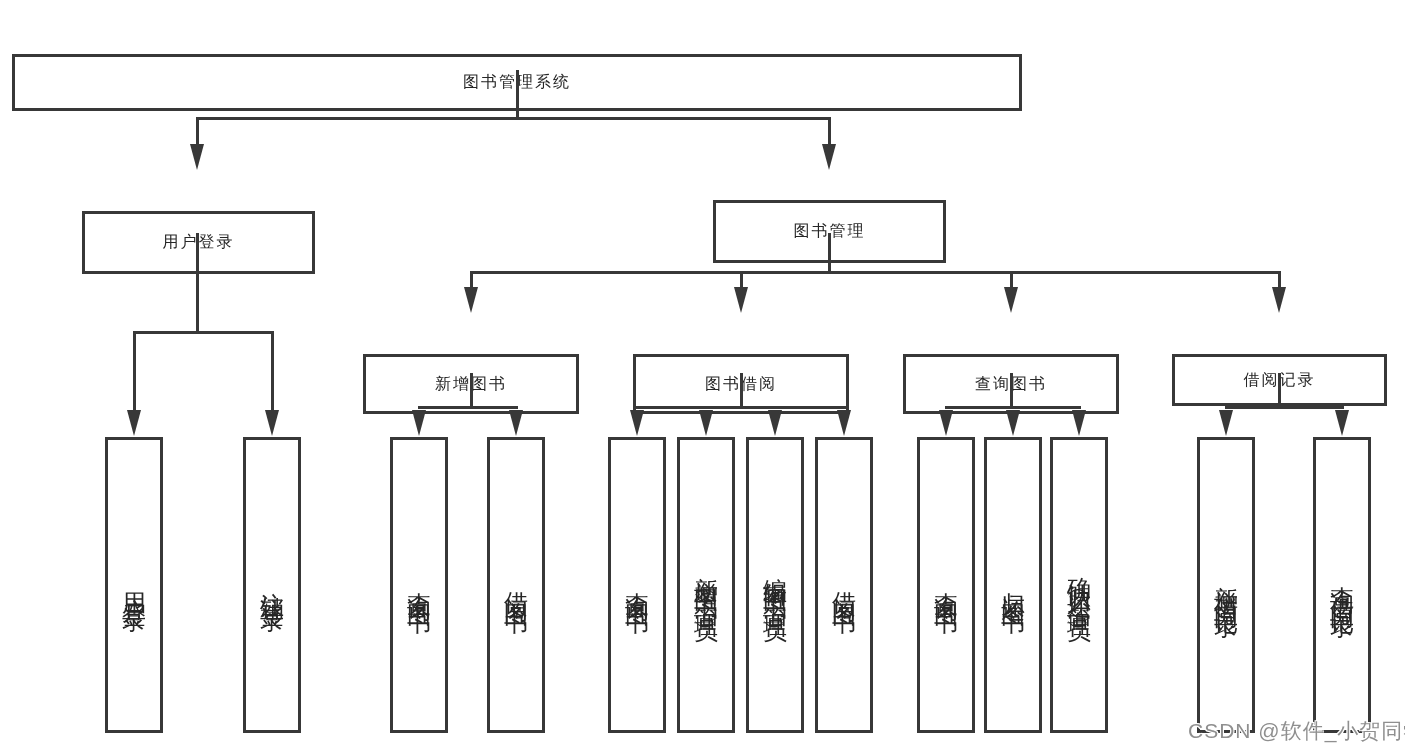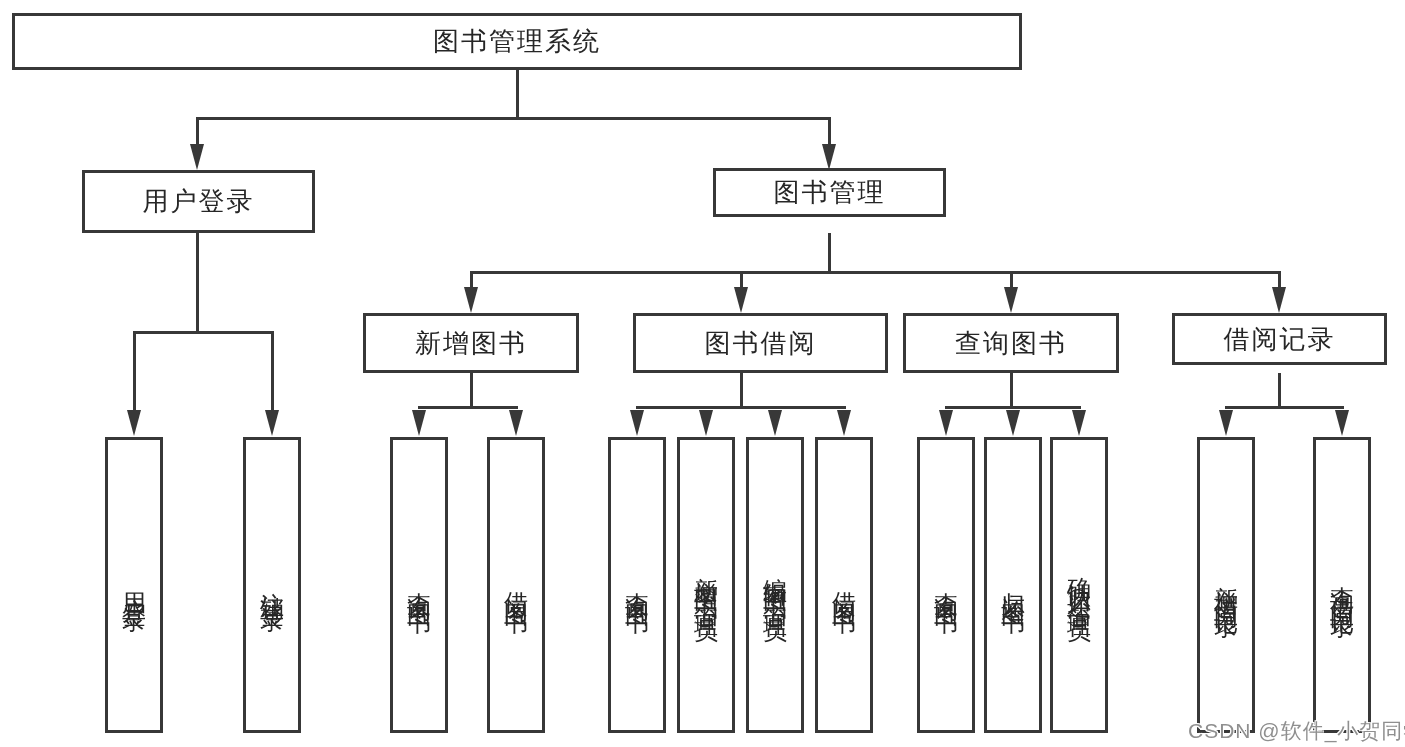--- a/index.html
+++ b/index.html
@@ -18,21 +18,21 @@
   .box{
     position:absolute;
     box-sizing:border-box;
     border:3px solid var(--line);
     background:#ffffff;
     display:flex;
     align-items:center;
     justify-content:center;
     color:var(--text);
   }
-  .hbox{font-size:26px;letter-spacing:2px;}
+  .hbox{font-size:16px;letter-spacing:2px;margin-top:41px;}
   .vbox .vtext{
     writing-mode:vertical-rl;
     text-orientation:mixed;
     font-size:24px;
     letter-spacing:6px;
     line-height:1;
     white-space:nowrap;
   }
   .line{position:absolute;background:var(--line);}
   .arrow{
@@ -58,29 +58,29 @@
 <div class="canvas">
 
   <div class="box hbox" style="left:12px;top:13px;width:1010px;height:57px">
     <span>图书管理系统</span>
   </div>
 
   <div class="box hbox" style="left:82px;top:170px;width:233px;height:63px">
     <span>用户登录</span>
   </div>
 
-  <div class="box hbox" style="left:713px;top:168px;width:233px;height:49px">
+  <div class="box hbox" style="left:713px;top:159px;width:233px;height:63px">
     <span>图书管理</span>
   </div>
 
   <div class="box hbox" style="left:363px;top:313px;width:216px;height:60px">
     <span>新增图书</span>
   </div>
 
-  <div class="box hbox" style="left:633px;top:313px;width:255px;height:60px">
+  <div class="box hbox" style="left:633px;top:313px;width:216px;height:60px">
     <span>图书借阅</span>
   </div>
 
   <div class="box hbox" style="left:903px;top:313px;width:216px;height:60px">
     <span>查询图书</span>
   </div>
 
   <div class="box hbox" style="left:1172px;top:313px;width:215px;height:52px">
     <span>借阅记录</span>
   </div>

